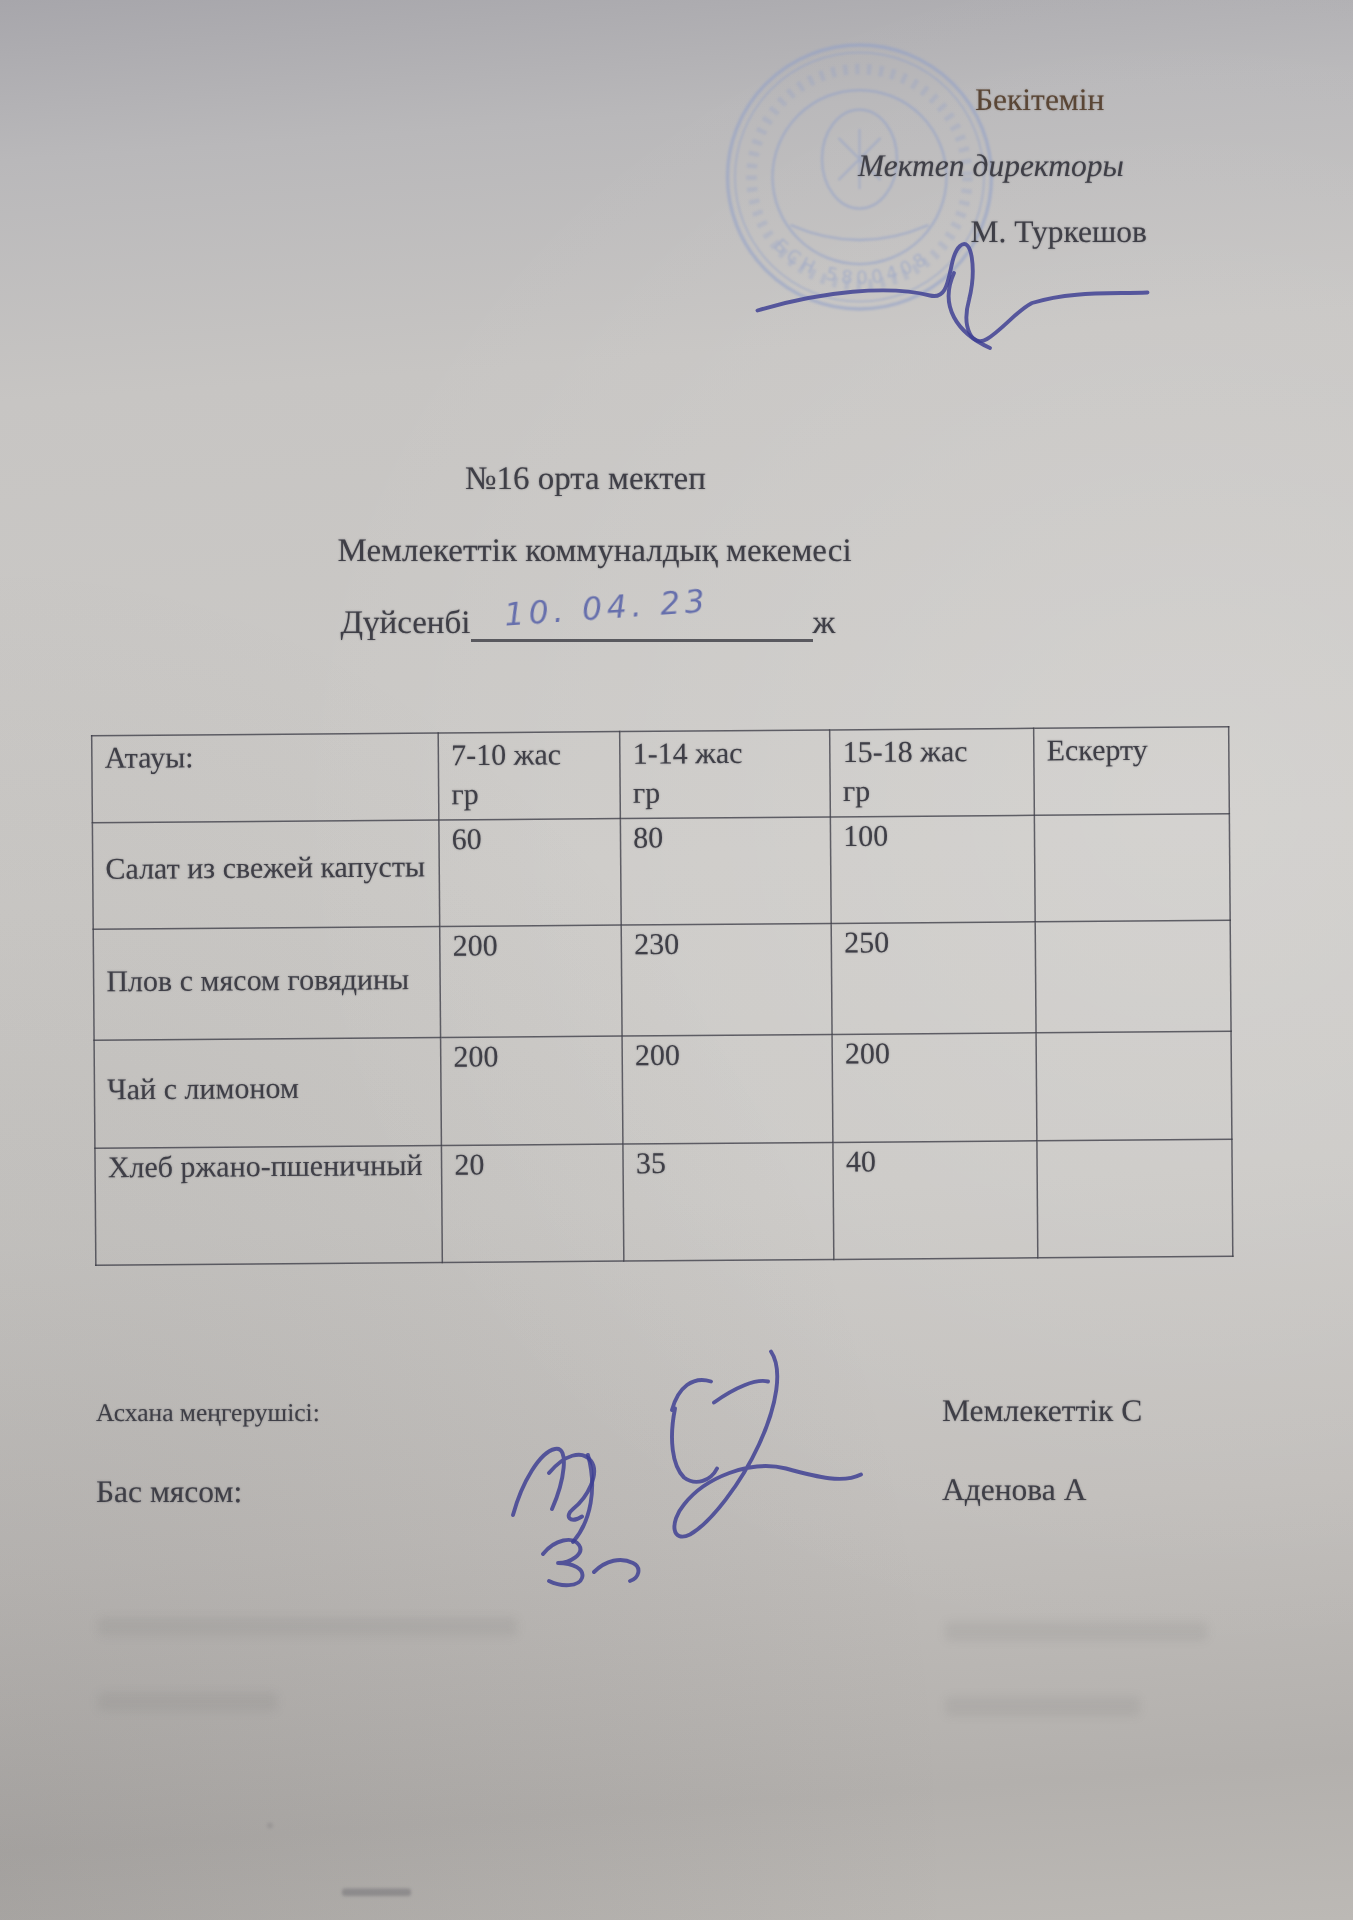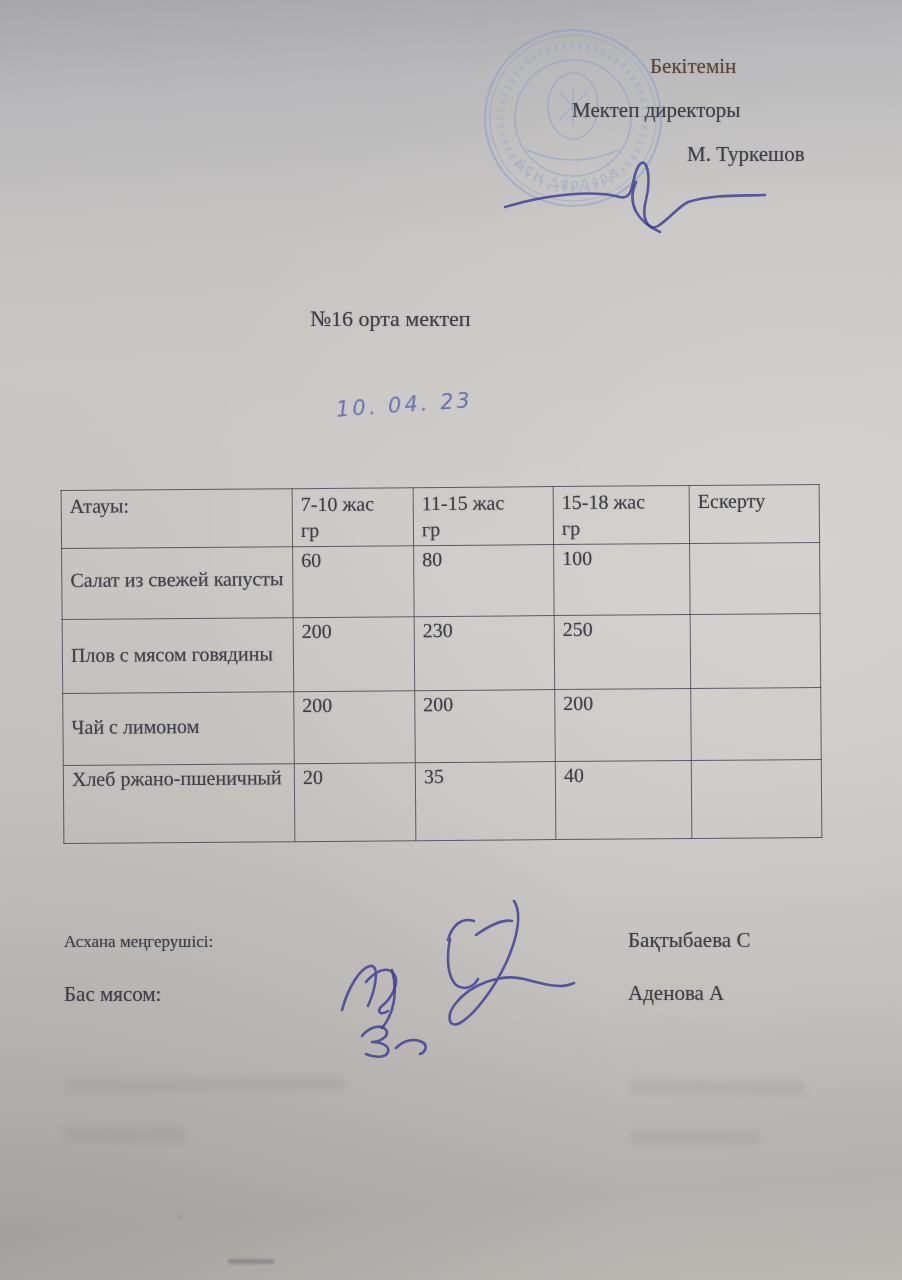--- a/index.html
+++ b/index.html
@@ -80,45 +80,49 @@
     <ellipse class="stampline" cx="118" cy="106" rx="25" ry="33" stroke-width="1.5"></ellipse>
     <path class="stampline" d="M 104 92 L 132 120 M 132 92 L 104 120 M 118 86 L 118 126" stroke-width="1.2"></path>
     <path class="stampline" d="M 72 150 Q 118 170 164 150" stroke-width="1.5"></path>
     <path id="binArc" d="M 48 148 A 80 80 0 0 0 188 148" fill="none" stroke="none"></path>
     <text font-size="12" letter-spacing="3" fill="#8e9ec9" font-family="DejaVu Sans, sans-serif">
       <textPath href="#binArc" startOffset="12%">БСН 5800408</textPath>
     </text>
   </svg>
 
   <div class="abs printed approve" style="left:650px;top:54px;font-size:21px;">Бекітемін</div>
-  <div class="abs printed" style="left:572px;top:98px;font-size:21px;">Мектеп директоры</div>
-  <div class="abs printed" style="left:647px;top:142px;font-size:21px;margin-left:40px;">М. Туркешов</div>
+  <div class="abs printed" style="left:572px;top:98px;font-size:21px;font-style:italic;">Мектеп директоры</div>
+  <div class="abs printed" style="left:647px;top:142px;font-size:21px;">М. Туркешов</div>
 
   <svg class="abs" style="left:488px;top:152px;filter:blur(0.3px);" width="300" height="95" viewBox="0 0 300 95">
     <path class="ink" d="M 17 55 C 60 42, 105 38, 132 45 C 148 49, 143 20, 152 12 C 160 5, 163 28, 158 48 C 153 66, 160 80, 170 74 C 180 68, 190 55, 200 50 C 226 42, 252 44, 277 43"></path>
     <path class="ink" d="M 148 30 C 138 52, 150 70, 172 80"></path>
   </svg>
 
   <div class="abs printed" style="left:310px;top:306px;font-size:22px;text-align:center;">№16 орта мектеп</div>
+  <div class="abs printed" style="left:225px;top:354px;font-size:22px;">Мемлекеттік коммуналдық мекемесі</div>
+  <div class="abs printed" style="left:227px;top:402px;font-size:22px;">
+    <span>Дүйсенбі</span><span class="dateline"></span><span>ж</span>
+  </div>
   <div class="abs handwriting" style="left:336px;top:393px;font-size:21px;">10. 04. 23</div>
 
   <div class="abs menu-table-wrap" style="left:62px;top:487px;">
     <table class="menu">
       <colgroup>
         <col style="width:231px">
           <col style="width:121px">
           <col style="width:140px">
           <col style="width:136px">
           <col style="width:130px">
       </colgroup>
       <thead>
         <tr style="height:58px;">
           <th>Атауы:</th>
           <th><span class="hdr-block">7-10 жас гр</span></th>
-          <th><span class="hdr-block">11-15 жас гр</span></th>
+          <th><span class="hdr-block">1-14 жас гр</span></th>
           <th><span class="hdr-block">15-18 жас гр</span></th>
           <th>Ескерту</th>
         </tr>
       </thead>
       <tbody>
         <tr style="height:71px;">
           <td class="dish">Салат из свежей капусты</td>
           <td>60</td>
           <td>80</td>
           <td>100</td>
@@ -143,21 +147,21 @@
           <td>20</td>
           <td>35</td>
           <td>40</td>
           <td></td>
         </tr>
       </tbody>
     </table>
   </div>
 
   <div class="abs printed" style="left:64px;top:932px;font-size:17px;">Асхана меңгерушісі:</div>
-  <div class="abs printed" style="left:628px;top:928px;font-size:21px;">Бақтыбаева С</div>
+  <div class="abs printed" style="left:628px;top:928px;font-size:21px;">Мемлекеттік С</div>
   <div class="abs printed" style="left:64px;top:982px;font-size:21px;">Бас мясом:</div>
   <div class="abs printed" style="left:628px;top:981px;font-size:21px;text-align:center;">Аденова А</div>
 
   <svg class="abs" style="left:410px;top:895px;filter:blur(0.3px);" width="180" height="150" viewBox="0 0 180 150">
     <path class="ink" d="M 38 45 C 42 30 52 22 64 26 M 40 44 C 36 64 38 82 46 90 C 54 96 64 92 68 84"></path>
     <path class="ink" d="M 104 6 C 112 18, 108 42, 96 68 C 84 94, 64 120, 50 128 C 38 134, 36 120, 46 108 C 60 90, 90 78, 114 84 C 136 90, 152 94, 164 88"></path>
     <path class="ink" d="M 66 40 C 80 30, 94 24, 102 26"></path>
   </svg>
 
   <svg class="abs" style="left:318px;top:948px;filter:blur(0.3px);" width="140" height="120" viewBox="0 0 140 120">

